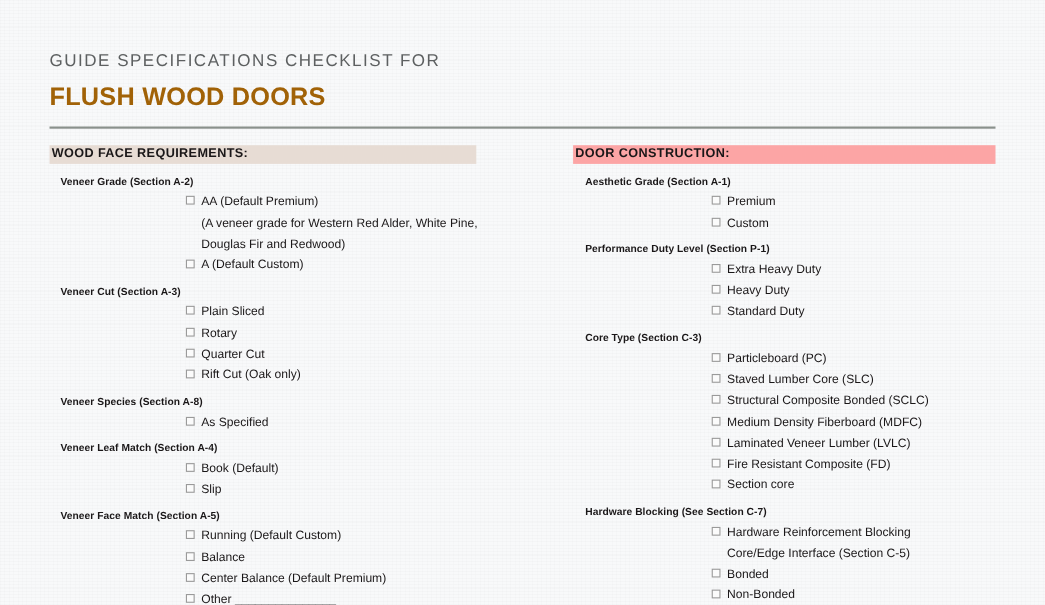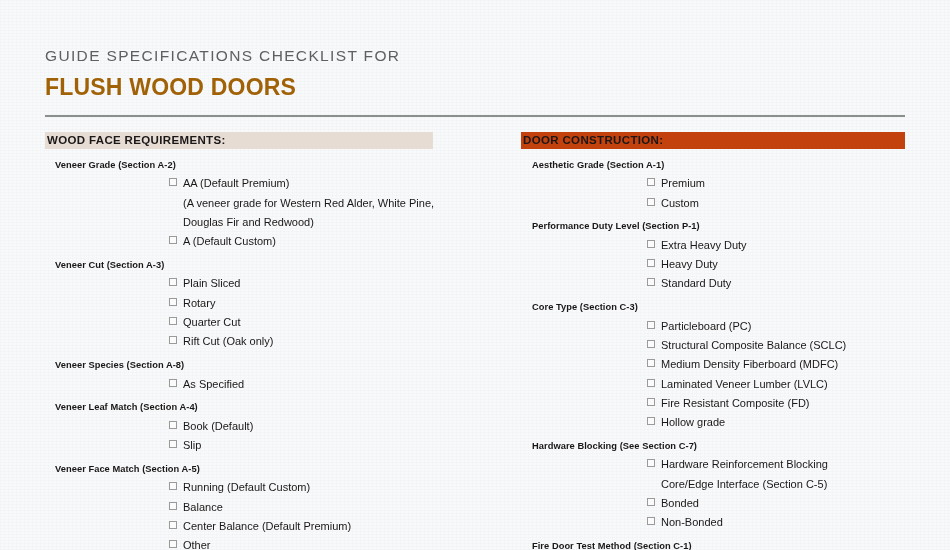--- a/index.html
+++ b/index.html
@@ -237,21 +237,21 @@
                 <span class="option-label">Other _______________</span>
               </div>
             </div>
           </div>
         </div>
     </div>
 
     <div class="col-gap"></div>
 
     <div class="col-right">
-      <div class="col-header" style="background: #c2410c;">
+      <div class="col-header" style="background: #fca5a5;">
         <span class="col-header-text">DOOR CONSTRUCTION:</span>
       </div>
       <div id="right-sections">
           <div class="section">
             <div class="section-title">Aesthetic Grade (Section A-1)</div>
             <div class="options">
               <div class="option-row">
                 <span class="checkbox"></span>
                 <span class="option-label">Premium</span>
               </div>
@@ -280,37 +280,41 @@
           </div>
           <div class="section">
             <div class="section-title">Core Type (Section C-3)</div>
             <div class="options">
               <div class="option-row">
                 <span class="checkbox"></span>
                 <span class="option-label">Particleboard (PC)</span>
               </div>
               <div class="option-row">
                 <span class="checkbox"></span>
-                <span class="option-label">Structural Composite Balance (SCLC)</span>
+                <span class="option-label">Staved Lumber Core (SLC)</span>
+              </div>
+              <div class="option-row">
+                <span class="checkbox"></span>
+                <span class="option-label">Structural Composite Bonded (SCLC)</span>
               </div>
               <div class="option-row">
                 <span class="checkbox"></span>
                 <span class="option-label">Medium Density Fiberboard (MDFC)</span>
               </div>
               <div class="option-row">
                 <span class="checkbox"></span>
                 <span class="option-label">Laminated Veneer Lumber (LVLC)</span>
               </div>
               <div class="option-row">
                 <span class="checkbox"></span>
                 <span class="option-label">Fire Resistant Composite (FD)</span>
               </div>
               <div class="option-row">
                 <span class="checkbox"></span>
-                <span class="option-label">Hollow grade</span>
+                <span class="option-label">Section core</span>
               </div>
             </div>
           </div>
           <div class="section">
             <div class="section-title">Hardware Blocking (See Section C-7)</div>
             <div class="options">
               <div class="option-row">
                 <span class="checkbox"></span>
                 <span class="option-label">Hardware Reinforcement Blocking</span>
               </div>

